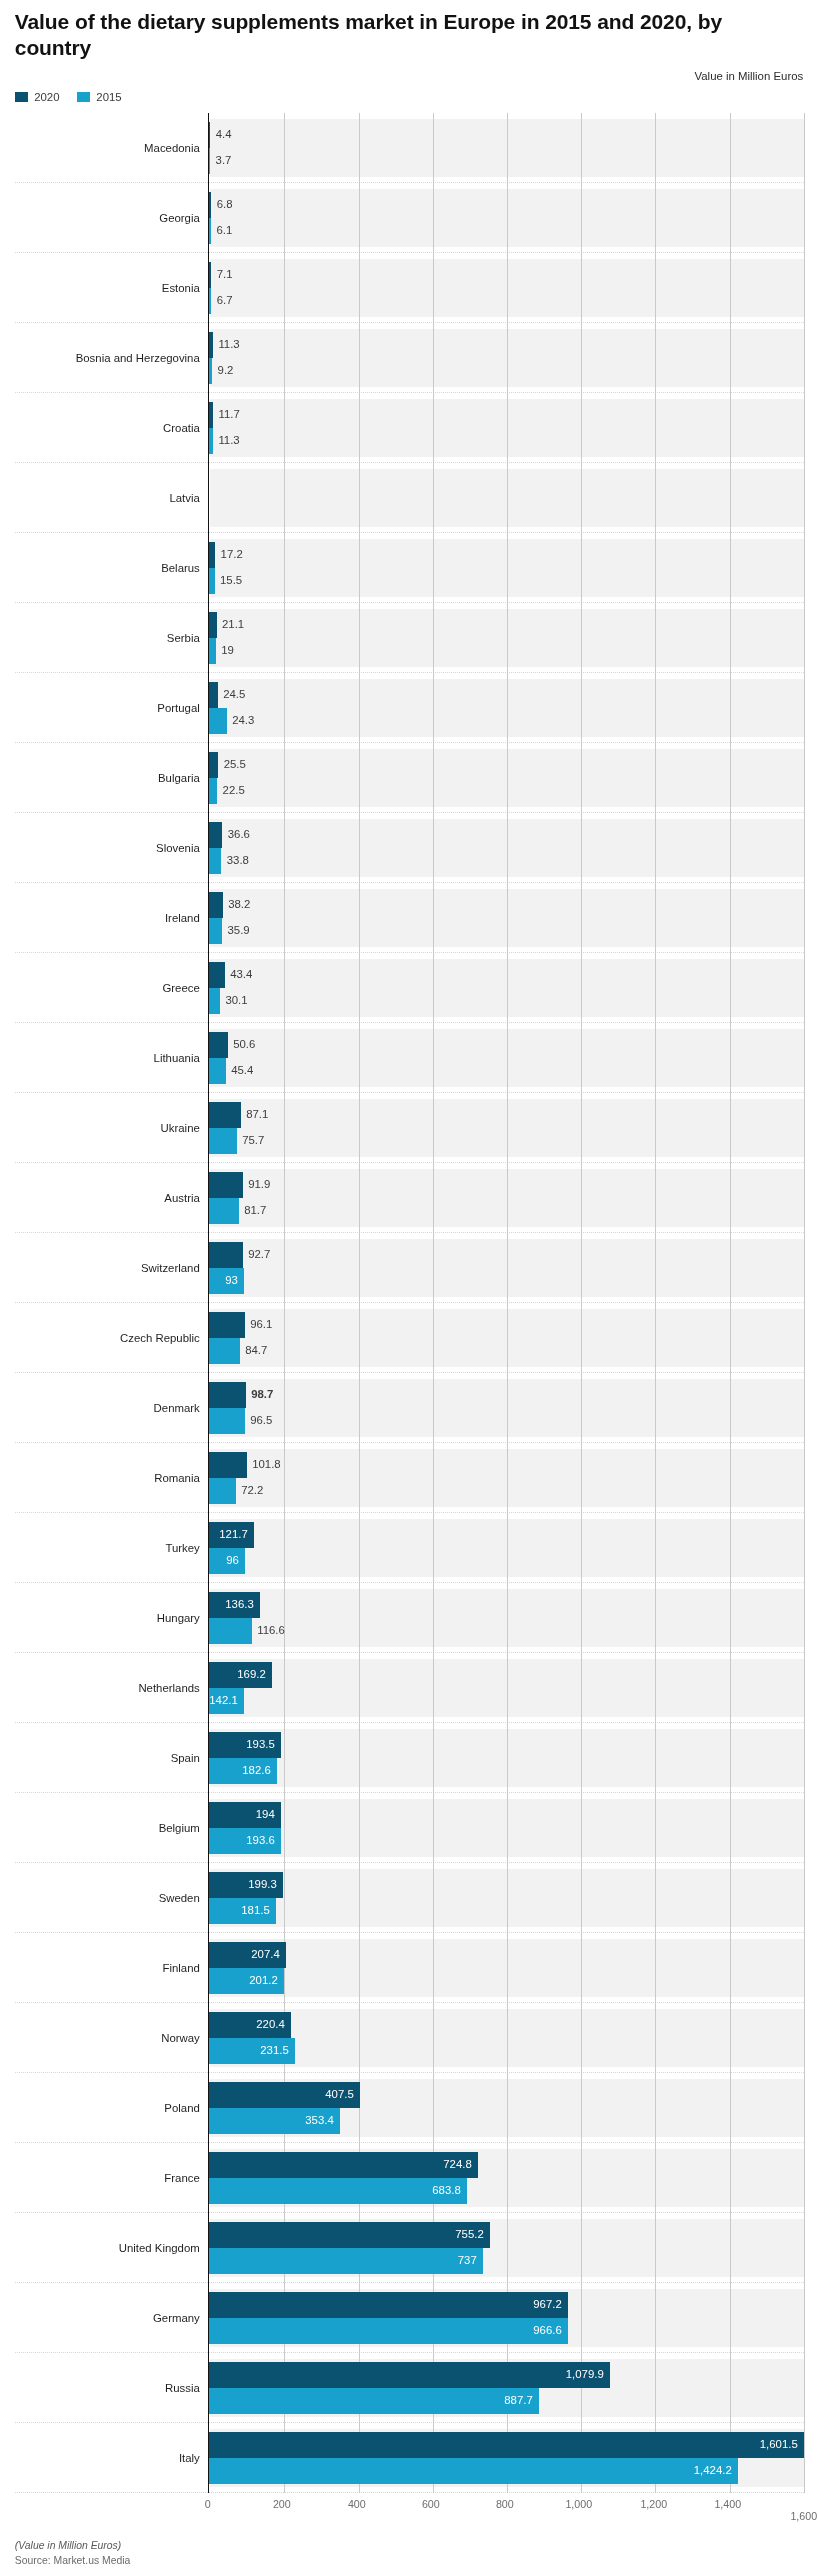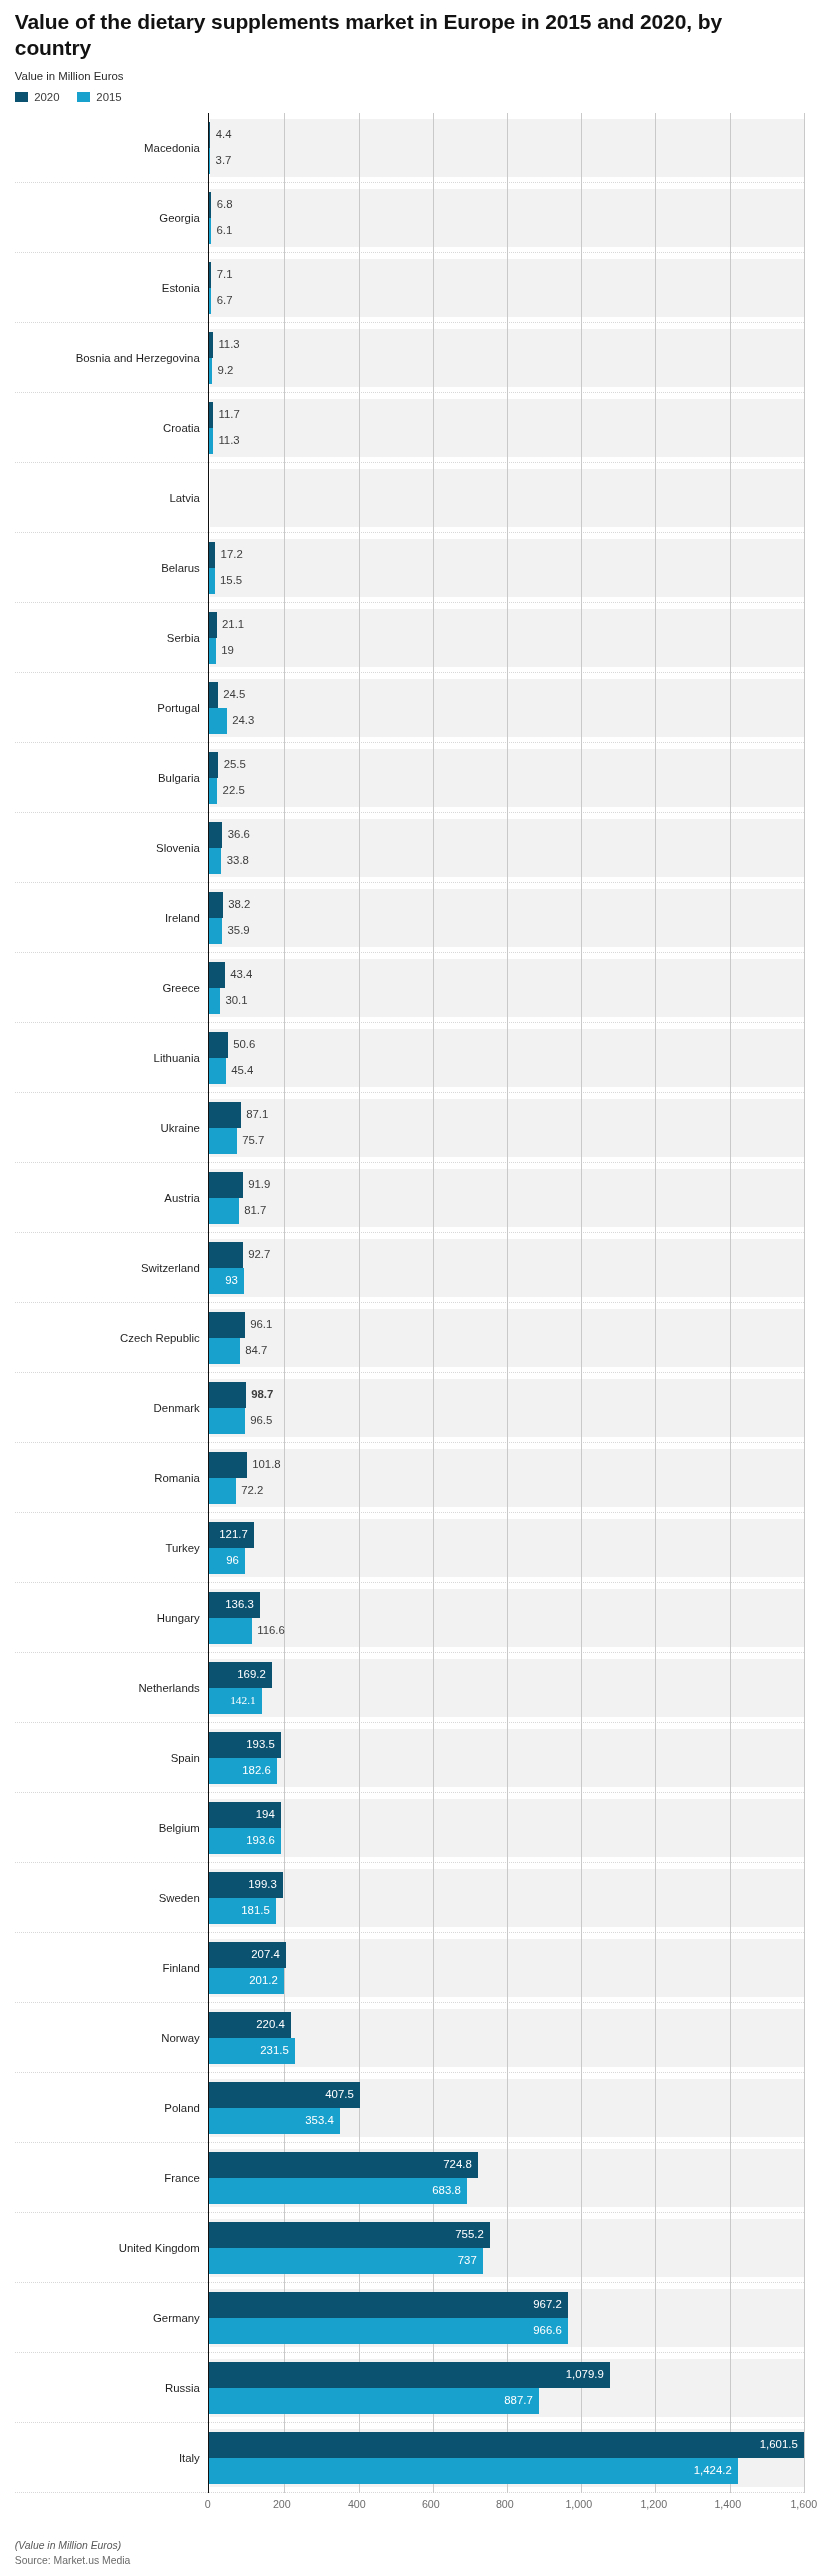--- a/index.html
+++ b/index.html
@@ -25,20 +25,21 @@
     line-height: 1.22;
     letter-spacing: -0.1px;
     margin: 0;
     max-width: 725px;
   }
   .chart-subtitle {
     font-size: 11.4px;
     color: #2b2b2b;
     margin: 9.4px 0 0 0;
     font-weight: normal;
+    text-align: right;
   }
 
   
   .legend {
     display: flex;
     align-items: center;
     gap: 17.4px;
     margin: 9.4px 0 0 0;
   }
   .legend-item { display: flex; align-items: center; gap: 6px; }
@@ -798,21 +799,21 @@
                 <div class="gridline" style="left: 50%;"></div>
                 <div class="gridline" style="left: 62.5%;"></div>
                 <div class="gridline" style="left: 75%;"></div>
                 <div class="gridline" style="left: 87.5%;"></div>
                 <div class="gridline" style="left: 100%;"></div>
               </div>
               <div class="bar-wrap">
                 <div class="bar y2020" style="width: 63px;">
                   <span class="bar-val inside">169.2</span>
                 </div>
-                <div class="bar y2015" style="width: 53px; font-family: Liberation Serif, serif;">
+                <div class="bar y2015" style="width: 35px;">
                   <span class="bar-val inside">142.1</span>
                 </div>
               </div>
             </div>
             <div class="row-sep"></div>
           </div>
           <div class="row">
             <div class="cat-cell">
               <span class="cat-label">Spain</span>
             </div>
@@ -1112,21 +1113,21 @@
         </div>
       <div class="xaxis" id="xaxis">
           <span class="xtick" style="left: 0px;">0</span>
           <span class="xtick" style="left: 74px;">200</span>
           <span class="xtick" style="left: 149px;">400</span>
           <span class="xtick" style="left: 223px;">600</span>
           <span class="xtick" style="left: 297px;">800</span>
           <span class="xtick" style="left: 371px;">1,000</span>
           <span class="xtick" style="left: 446px;">1,200</span>
           <span class="xtick" style="left: 520px;">1,400</span>
-          <span class="xtick" style="left: 596px;">1,600</span>
+          <span class="xtick" style="left: 596px; margin-top: 12px;">1,600</span>
         </div>
     </div>
   </div>
 
   <div class="footer">
     <p class="footer-note">(Value in Million Euros)</p>
     <p class="footer-source">Source: Market.us Media</p>
   </div>
 
 </div>

